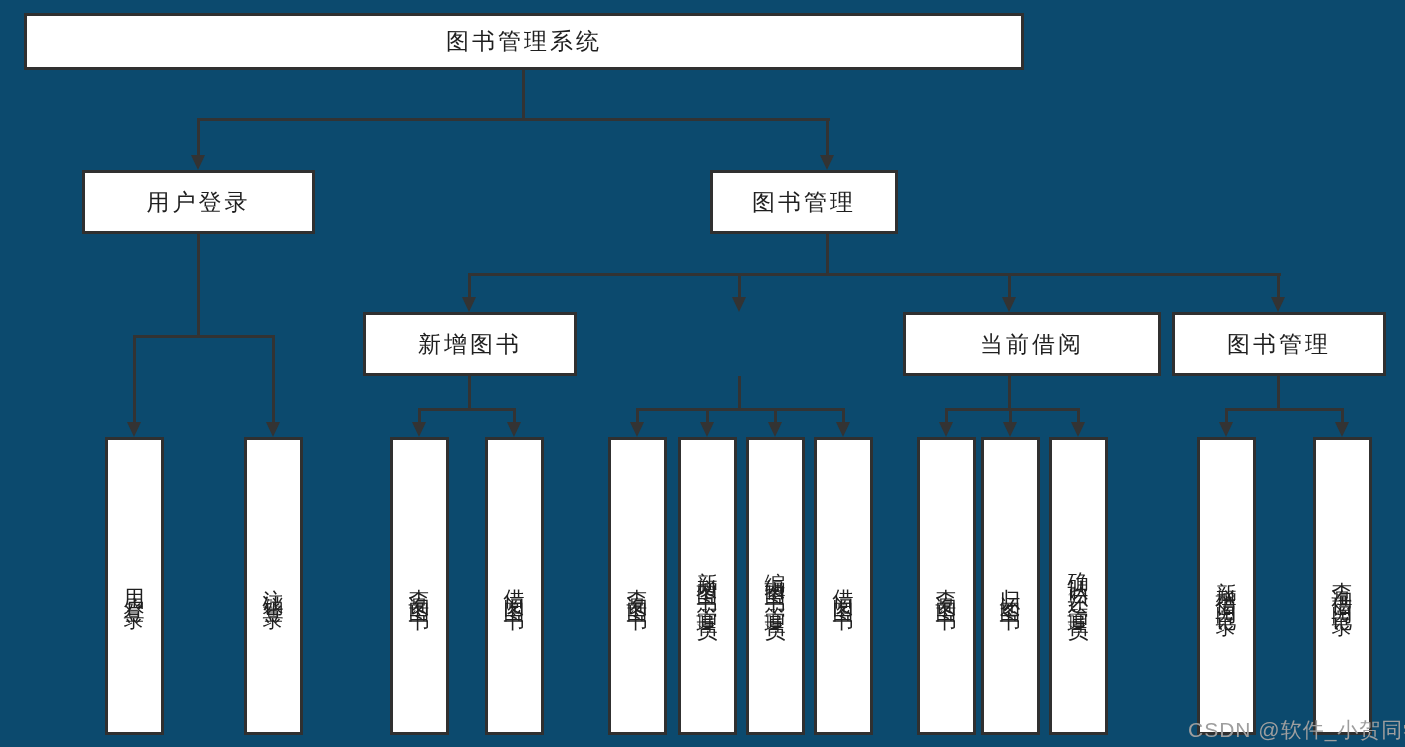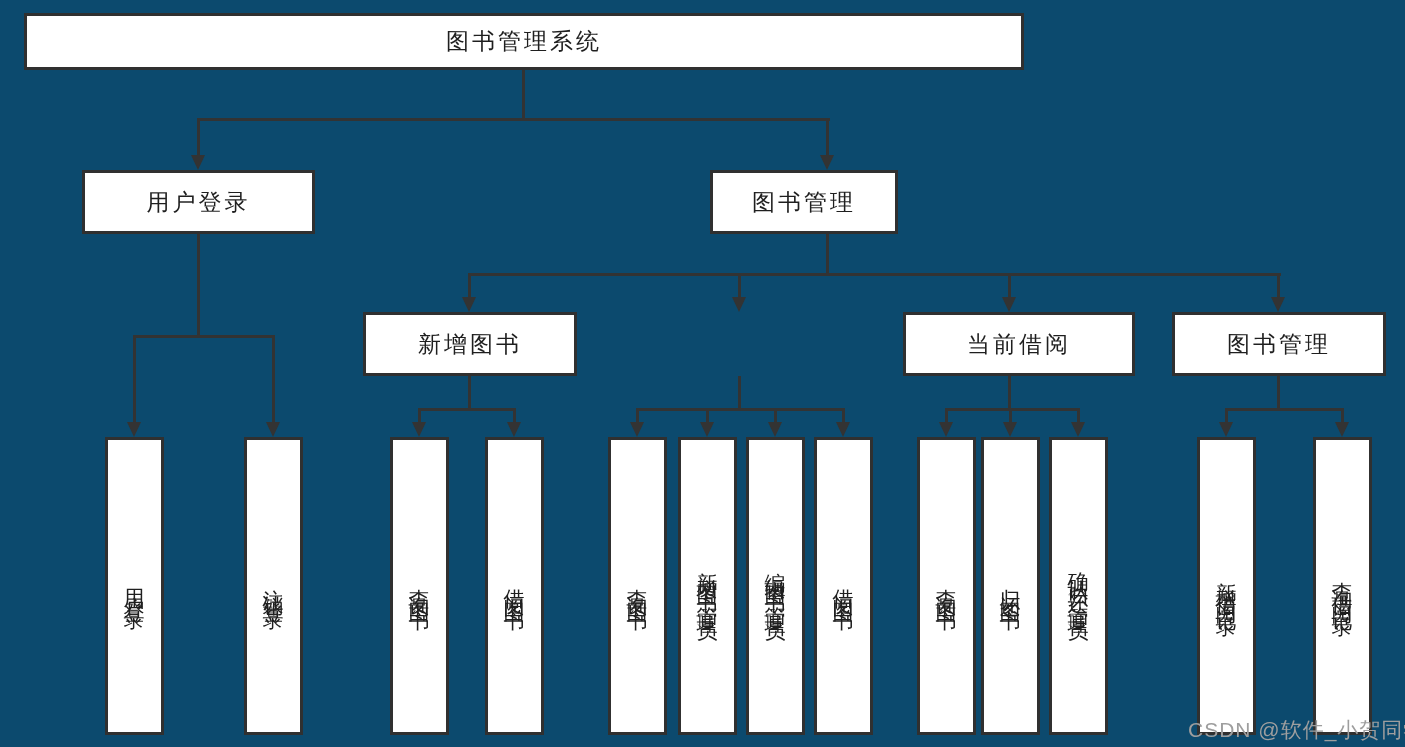--- a/index.html
+++ b/index.html
@@ -95,21 +95,21 @@
   <div class="vline" style="left:738px;top:273px;height:25px;"></div>
   <div class="arrow-down" style="left:732px;top:297px;"></div>
   <div class="vline" style="left:1008px;top:273px;height:25px;"></div>
   <div class="arrow-down" style="left:1002px;top:297px;"></div>
   <div class="vline" style="left:1277px;top:273px;height:25px;"></div>
   <div class="arrow-down" style="left:1271px;top:297px;"></div>
 
   <div class="box hbox" style="left:363px;top:312px;width:214px;height:64px;">
     <span>新增图书</span>
   </div>
-  <div class="box hbox" style="left:903px;top:312px;width:232px;height:64px;">
+  <div class="box hbox" style="left:903px;top:312px;width:258px;height:64px;">
     <span>当前借阅</span>
   </div>
   <div class="box hbox" style="left:1172px;top:312px;width:214px;height:64px;">
     <span>图书管理</span>
   </div>
 
   <div class="vline" style="left:468px;top:376px;height:32px;"></div>
   <div class="hline" style="left:418px;top:408px;width:98px;"></div>
   <div class="vline" style="left:418px;top:408px;height:14px;"></div>
   <div class="arrow-down" style="left:412px;top:422px;"></div>

